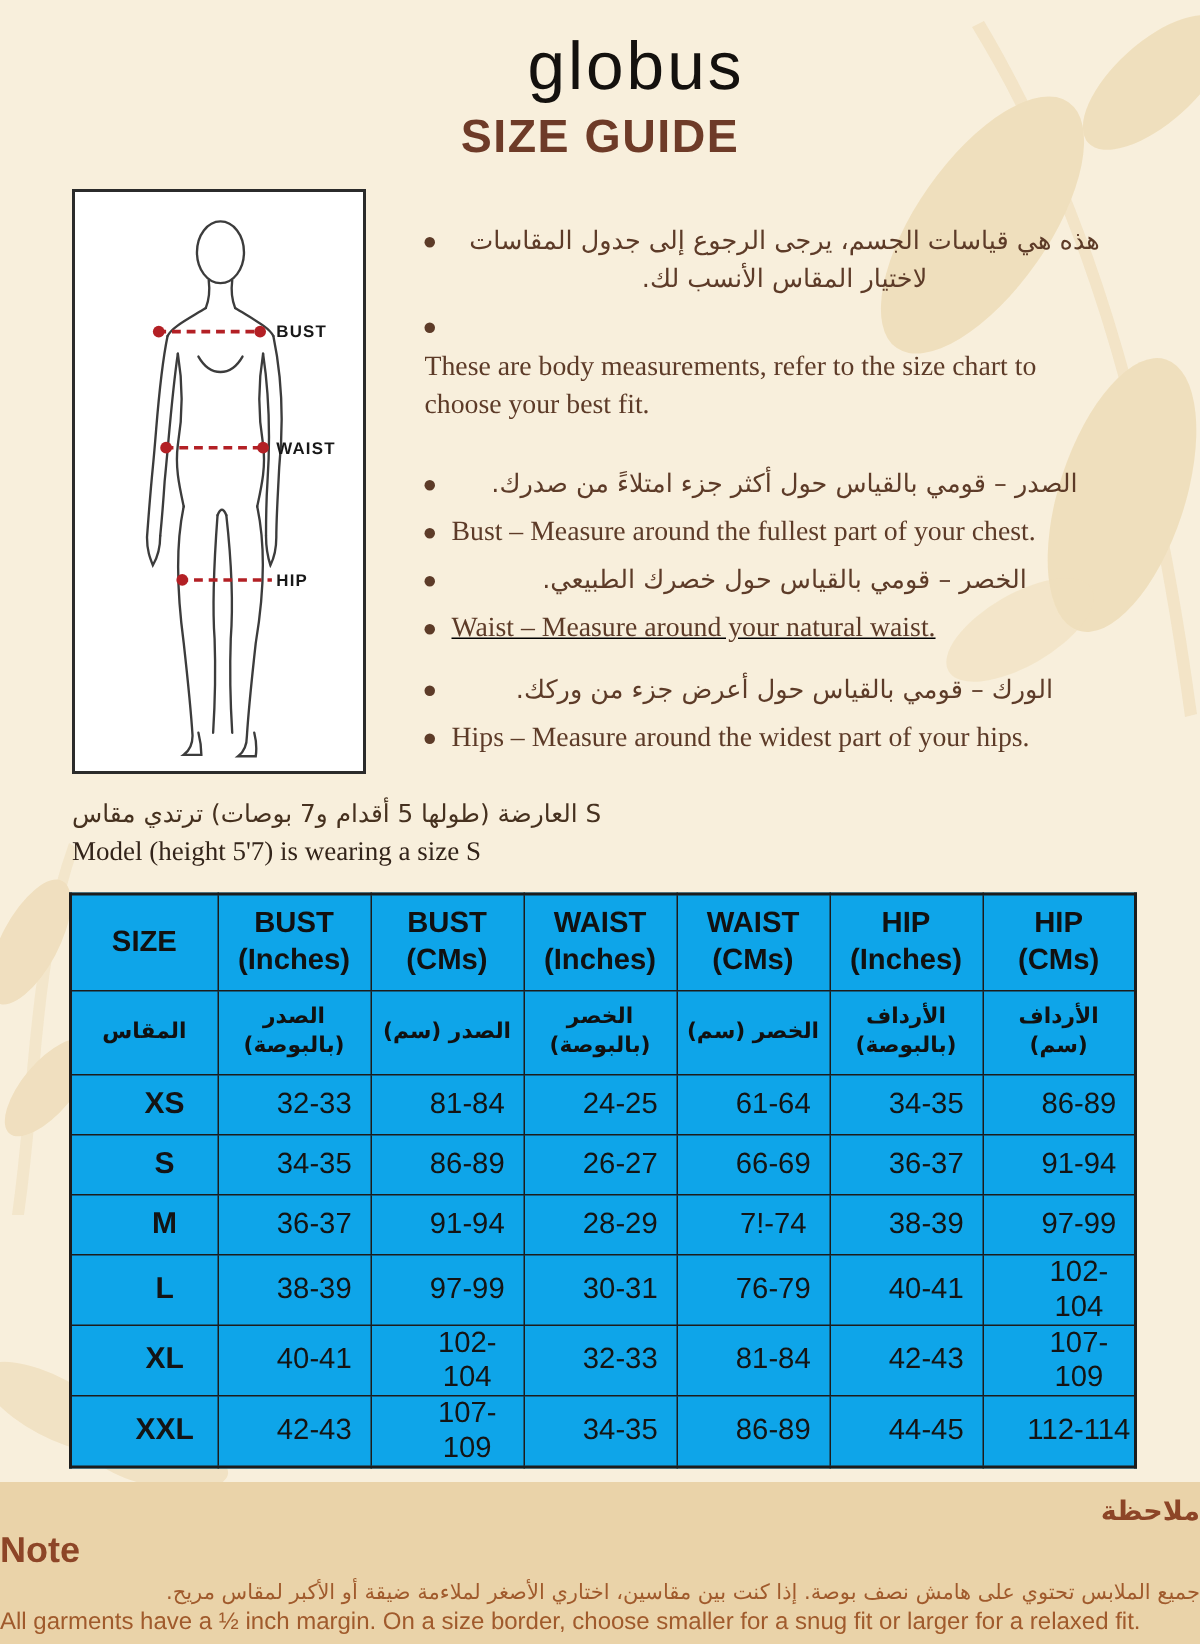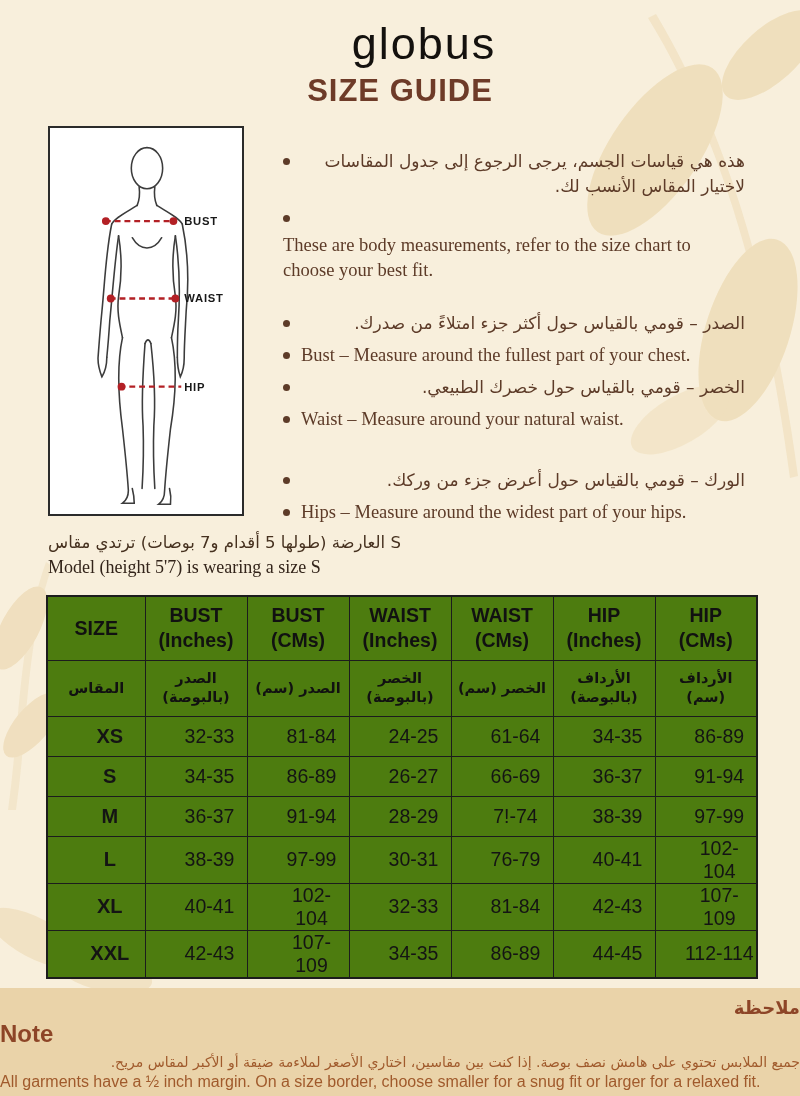--- a/index.html
+++ b/index.html
@@ -22,32 +22,32 @@
 
   .diagram-box{
     position:absolute;left:48px;top:126px;width:196px;height:390px;
     background:#ffffff;border:2px solid #2b2b2b;box-sizing:border-box;
   }
   .diagram-box svg{display:block;width:100%;height:100%;}
 
   .bullets{position:absolute;left:283px;top:149px;width:462px;}
   .bullet{display:flex;gap:11px;margin-bottom:7px;}
   .bullet .dot{width:7px;height:7px;border-radius:50%;background:#5d3b28;margin-top:9px;flex:none;}
-  .b-ar{flex:1;font-family:"DejaVu Sans",sans-serif;font-size:17px;line-height:25px;color:#5d3b28;direction:rtl;text-align:right;}
+  .b-ar{flex:1;font-family:"DejaVu Sans",sans-serif;font-size:17px;line-height:25px;color:#5d3b28;direction:rtl;text-align:center;}
   .b-en{flex:1;font-family:"Liberation Serif",serif;font-size:18.5px;line-height:25px;color:#5d3b28;}
   .mb-28{margin-bottom:28px;flex-direction:column;}
   .mb-40{}
-  .mb-36{margin-bottom:36px;}
+  .mb-36{margin-bottom:16px;text-decoration:underline;}
 
   .model-note{position:absolute;left:48px;top:531px;width:420px;text-align:left;}
   .model-ar{font-family:"DejaVu Sans",sans-serif;font-size:16.5px;line-height:24px;color:#46311f;direction:ltr;}
   .model-en{font-family:"Liberation Serif",serif;font-size:18px;line-height:24px;color:#33241a;}
 
   .size-table{position:absolute;left:46px;top:595px;}
-  table{border-collapse:collapse;background:#4d7c0f;border:2.5px solid #1c1c1c;}
+  table{border-collapse:collapse;background:#0ea5e9;border:2.5px solid #1c1c1c;}
   th,td{border:1.8px solid #1c1c1c;text-align:center;vertical-align:middle;padding:0 2px;box-sizing:border-box;}
   col.c-size{width:98px;}
   col.c-std{width:102px;}
   tr.h-en{height:64px;}
   tr.h-en th{font-size:19.5px;line-height:25px;font-weight:700;color:#111;}
   tr.h-ar{height:56px;}
   tr.h-ar th{font-family:"DejaVu Sans",sans-serif;font-size:14.5px;line-height:19px;font-weight:700;color:#111;direction:rtl;}
   tr.d-row{height:40px;}
   tr.d-row td{font-size:19.5px;color:#141414;padding-left:29px;}
   tr.d-row td.sz{font-weight:700;font-size:20px;}

